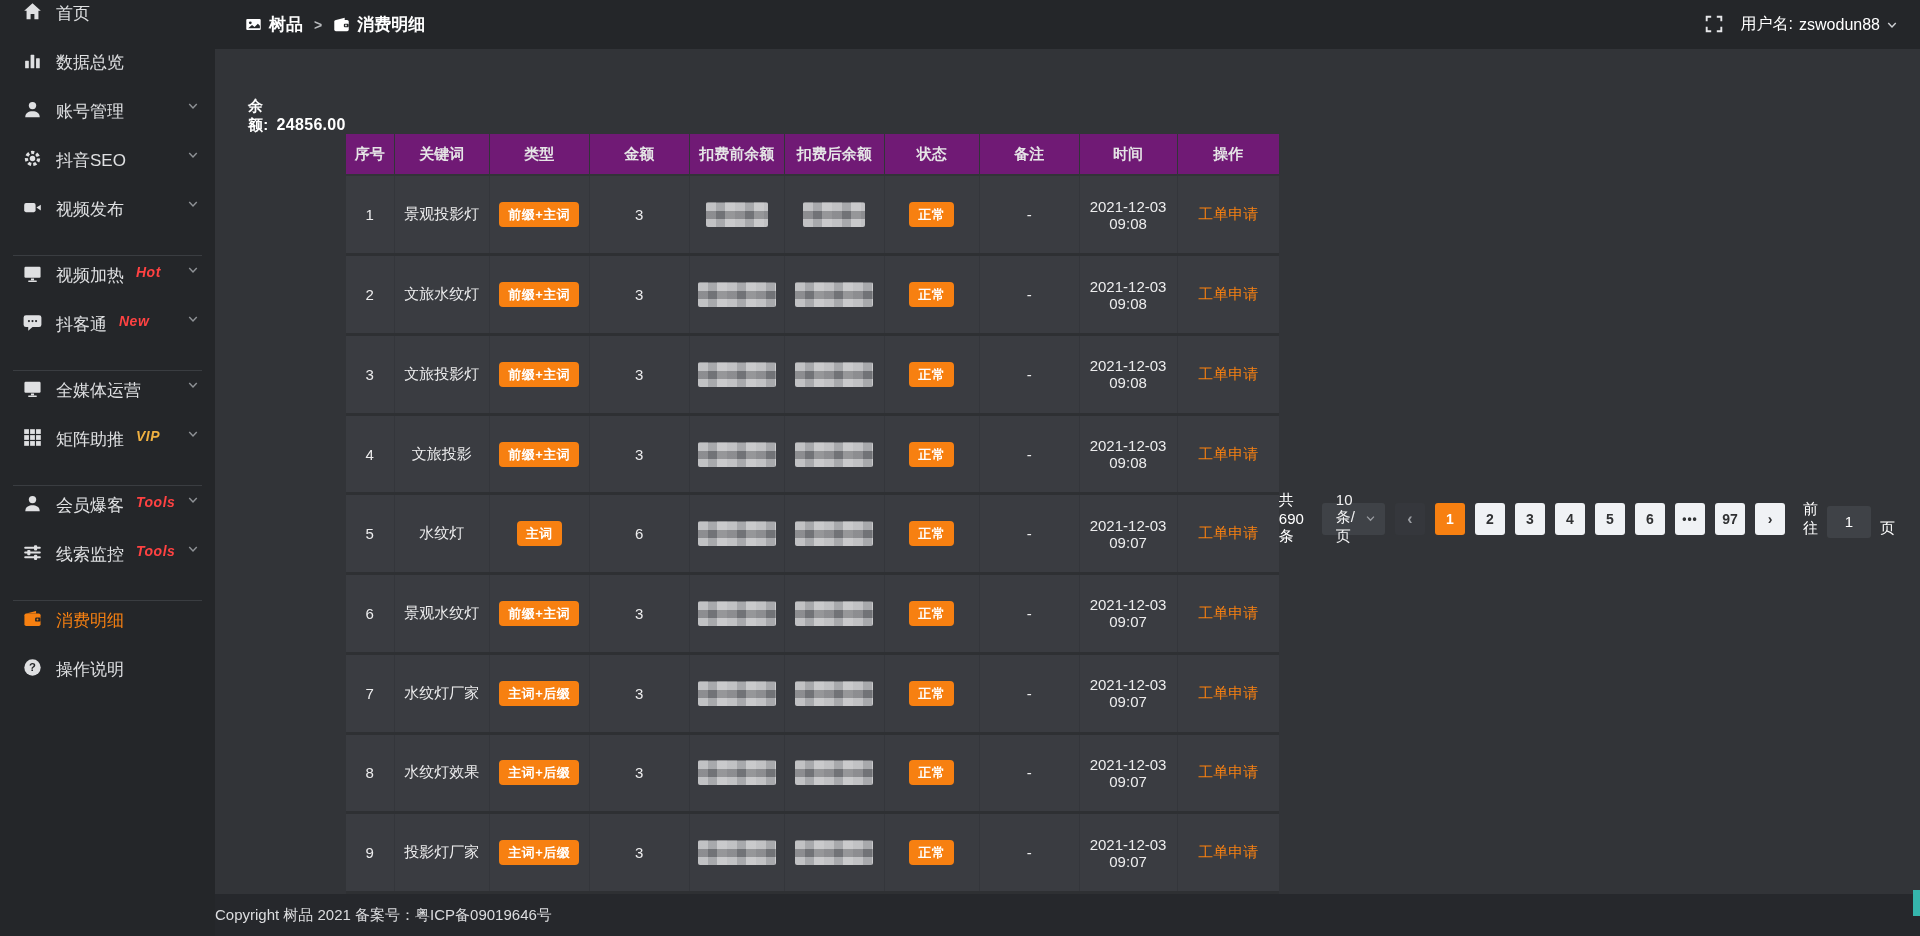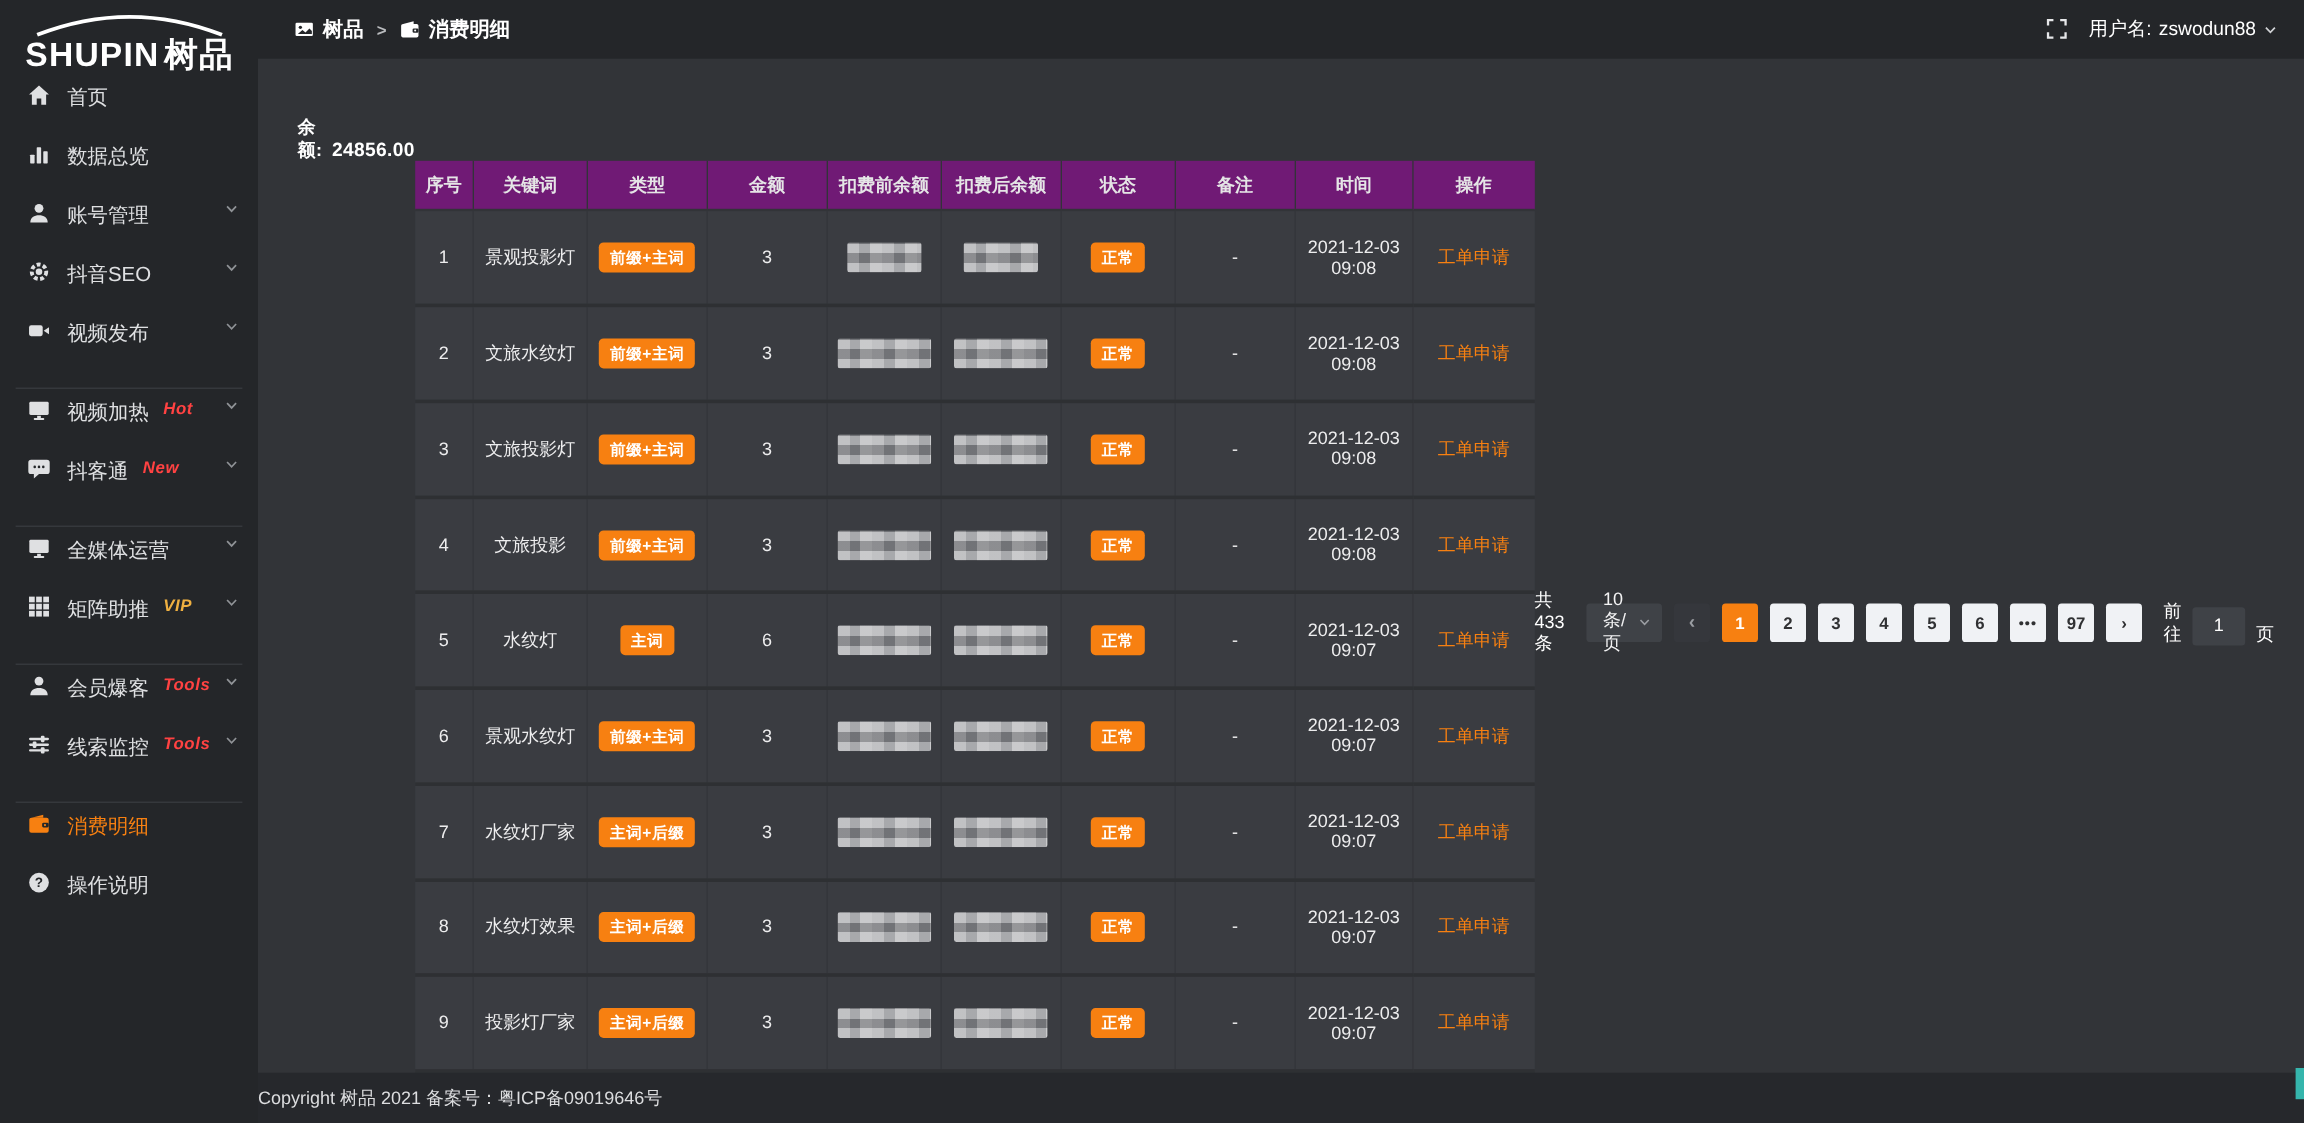--- a/index.html
+++ b/index.html
@@ -105,28 +105,20 @@
   .widget-frag { position:absolute; right:0; top:-4px; width:7px; height:26px; background:#35b5ac; }
 
   .ic { display:inline-block; vertical-align:middle; }
 </style>
 </head>
 <body>
 
 <div class="app">
 
   <aside class="sidebar">
-    <div class="logo">
-      <svg width="186" height="58" viewBox="0 0 186 58">
-        <path d="M16 21 Q93 -9 170 21" stroke="#ffffff" stroke-width="3.2" fill="none"></path>
-        <text x="93" y="47" text-anchor="middle" font-size="28" font-weight="bold" fill="#ffffff" letter-spacing="1">
-          <tspan>SHUPIN</tspan><tspan dx="4">树品</tspan>
-        </text>
-      </svg>
-    </div>
     <nav class="side-nav">
         <div class="side-item">
           <svg class="ic" viewBox="0 0 16 16" fill="currentColor">
             <path d="M8 1.1 15 7.3 13 7.3 13 14.5 9.6 14.5 9.6 10.2 6.4 10.2 6.4 14.5 3 14.5 3 7.3 1 7.3Z"></path>
           </svg>
           <span class="side-label">首页</span>
         </div>
         <div class="side-item">
           <svg class="ic" viewBox="0 0 16 16" fill="currentColor">
             <rect x="1.8" y="8.3" width="3.1" height="6.2" rx=".5"></rect>
@@ -463,21 +455,21 @@
       <td><span class="blur-block"></span></td>
       <td><span class="badge">正常</span></td>
       <td>-</td>
       <td>2021-12-03 09:07</td>
       <td><span class="action-link">工单申请</span></td>
     </tr>
           </tbody>
       </table>
 
       <div class="pager">
-        <span class="pg-total">共 433 条</span>
+        <span class="pg-total">共 690 条</span>
         <span class="pg-size">
           <span>10条/页</span>
           <svg class="ic" viewBox="0 0 16 16" fill="currentColor">
               <path fill="none" stroke="currentColor" stroke-width="1.9" d="M3 5.3 8 10.6 13 5.3"></path>
             </svg>
         </span>
         <span class="pg-btn dark">‹</span>
         <span style="display:flex;gap:10px;">
             <span class="pg-btn active">1</span>
             <span class="pg-btn">2</span>

